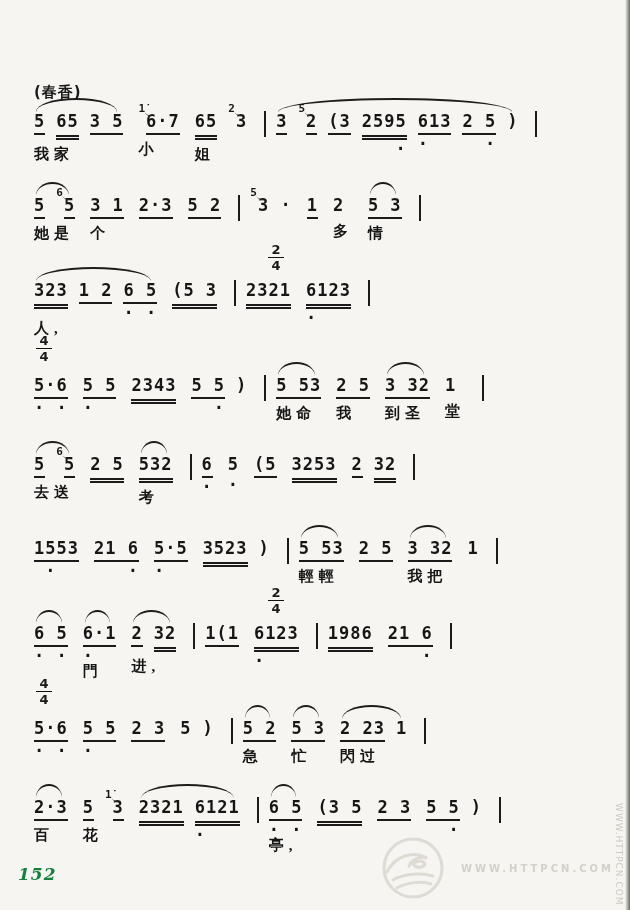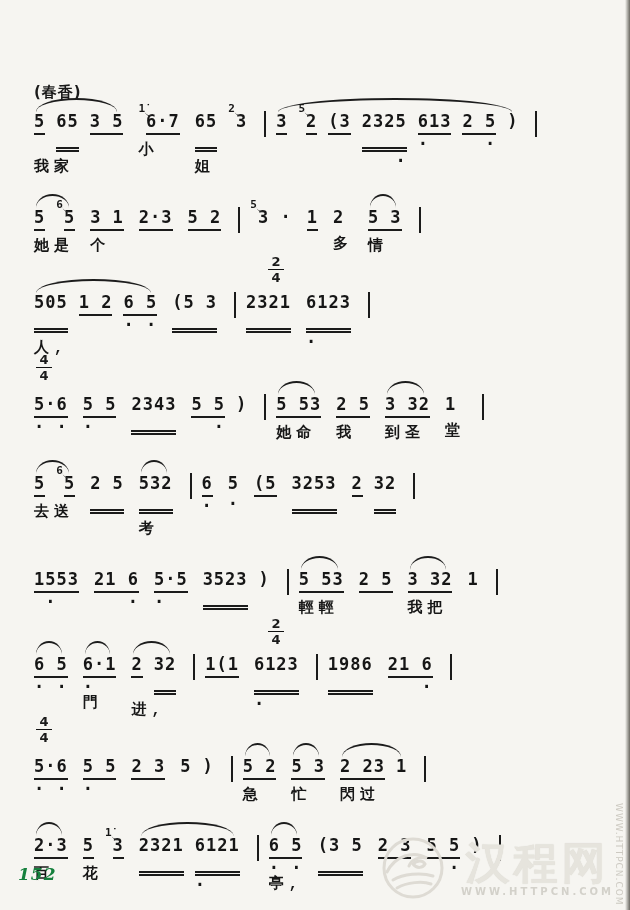--- a/index.html
+++ b/index.html
@@ -21,38 +21,38 @@
   }
   .tokens{display:flex;}
   .tok{display:flex;flex-direction:column;margin-right:11px;flex:none;}
   .tok:last-child{margin-right:0;}
   .trow{display:flex;align-items:flex-start;}
   .main{
     font-family:"DejaVu Sans Mono",monospace;font-weight:700;font-size:17px;line-height:20px;
     letter-spacing:1px;color:#161616;white-space:pre;padding-bottom:2px;
   }
   .u1{border-bottom:2px solid #1b1b1b;}
-  .u2{border-bottom:5px double #1b1b1b;padding-bottom:16px;}
+  .u2{border-bottom:5px double #1b1b1b;padding-bottom:4px;}
   .sub{
     font-family:"DejaVu Sans Mono",monospace;font-weight:700;font-size:17px;
     letter-spacing:1px;white-space:pre;line-height:9px;height:10px;color:#161616;
   }
   .sup{
     font-family:"DejaVu Sans Mono",monospace;font-weight:700;font-size:11px;line-height:10px;
     position:relative;top:-7px;margin-right:1px;color:#161616;
   }
   .sup::after{
     content:"";position:absolute;right:-6px;bottom:-3px;width:6px;height:6px;
     border-bottom:1.5px solid #2a2a2a;border-bottom-left-radius:100% 100%;
     transform:rotate(-15deg);
   }
   .bar{width:2px;height:26px;background:#1b1b1b;margin:15px 10px 0 2px;flex:none;}
   .lyr{
     font-size:15px;font-weight:700;letter-spacing:5px;color:#161616;margin-top:5px;
-    white-space:nowrap;font-family:Liberation Mono, monospace;
+    white-space:nowrap;font-family:Liberation Serif, serif;
   }
   .role-label{position:absolute;top:-13px;left:0;font-size:15px;font-weight:700;letter-spacing:1px;}
   .sig{position:absolute;width:16px;text-align:center;font-weight:700;font-size:13px;line-height:13px;}
   .sig-mid{left:234px;top:-22px;}
   .sig-left{left:2px;top:-26px;}
   .sig-n{display:block;border-bottom:1.5px solid #111;padding-bottom:1px;margin-bottom:1px;}
   .sig-d{display:block;}
   .page-number{
     position:absolute;left:18px;bottom:26px;font-family:"DejaVu Serif",serif;
     font-style:italic;font-weight:700;font-size:17px;letter-spacing:1px;color:#15803d;
@@ -143,21 +143,21 @@
                 <div class="main u1">2</div>
               </div>
             </div>
             <div class="tok">
               <div class="trow">
                 <div class="main u1">(3</div>
               </div>
             </div>
             <div class="tok">
               <div class="trow">
-                <div class="main u2">2325</div>
+                <div class="main u2">2595</div>
               </div>
               <div class="sub">   .</div>
             </div>
             <div class="tok">
               <div class="trow">
                 <div class="main u1">613</div>
               </div>
               <div class="sub">.  </div>
             </div>
             <div class="tok">
@@ -264,21 +264,21 @@
       </div>
       <div class="line has-sig">
         <div class="sig sig-mid">
           <div class="sig-n">2</div>
           <div class="sig-d">4</div>
         </div>
         <div class="grp arc">
           <div class="tokens">
             <div class="tok">
               <div class="trow">
-                <div class="main u2">505</div>
+                <div class="main u2">323</div>
               </div>
             </div>
             <div class="tok">
               <div class="trow">
                 <div class="main u1">1 2</div>
               </div>
             </div>
             <div class="tok">
               <div class="trow">
                 <div class="main u1">6 5</div>
@@ -854,21 +854,20 @@
     <svg class="wm-logo" width="86" height="68" viewBox="0 0 86 68">
       <g fill="none" stroke="#dedbd4" stroke-width="3" stroke-linecap="round">
         <circle cx="44" cy="34" r="29"></circle>
         <path d="M18,38 C26,22 44,16 58,24 C50,22 42,26 40,32"></path>
         <path d="M24,46 C34,40 52,38 64,42"></path>
         <path d="M28,54 C38,48 54,47 62,50"></path>
         <path d="M44,30 C48,26 54,26 56,30 C54,34 48,35 44,30 Z"></path>
       </g>
     </svg>
     <div class="wm-text">
-      <div class="wm-name">汉程网</div>
       <div class="wm-url">WWW.HTTPCN.COM</div>
     </div>
   </div>
 
   <div class="wm-vertical">WWW.HTTPCN.COM</div>
 
   <div class="edge"></div>
 
 </div>
 

